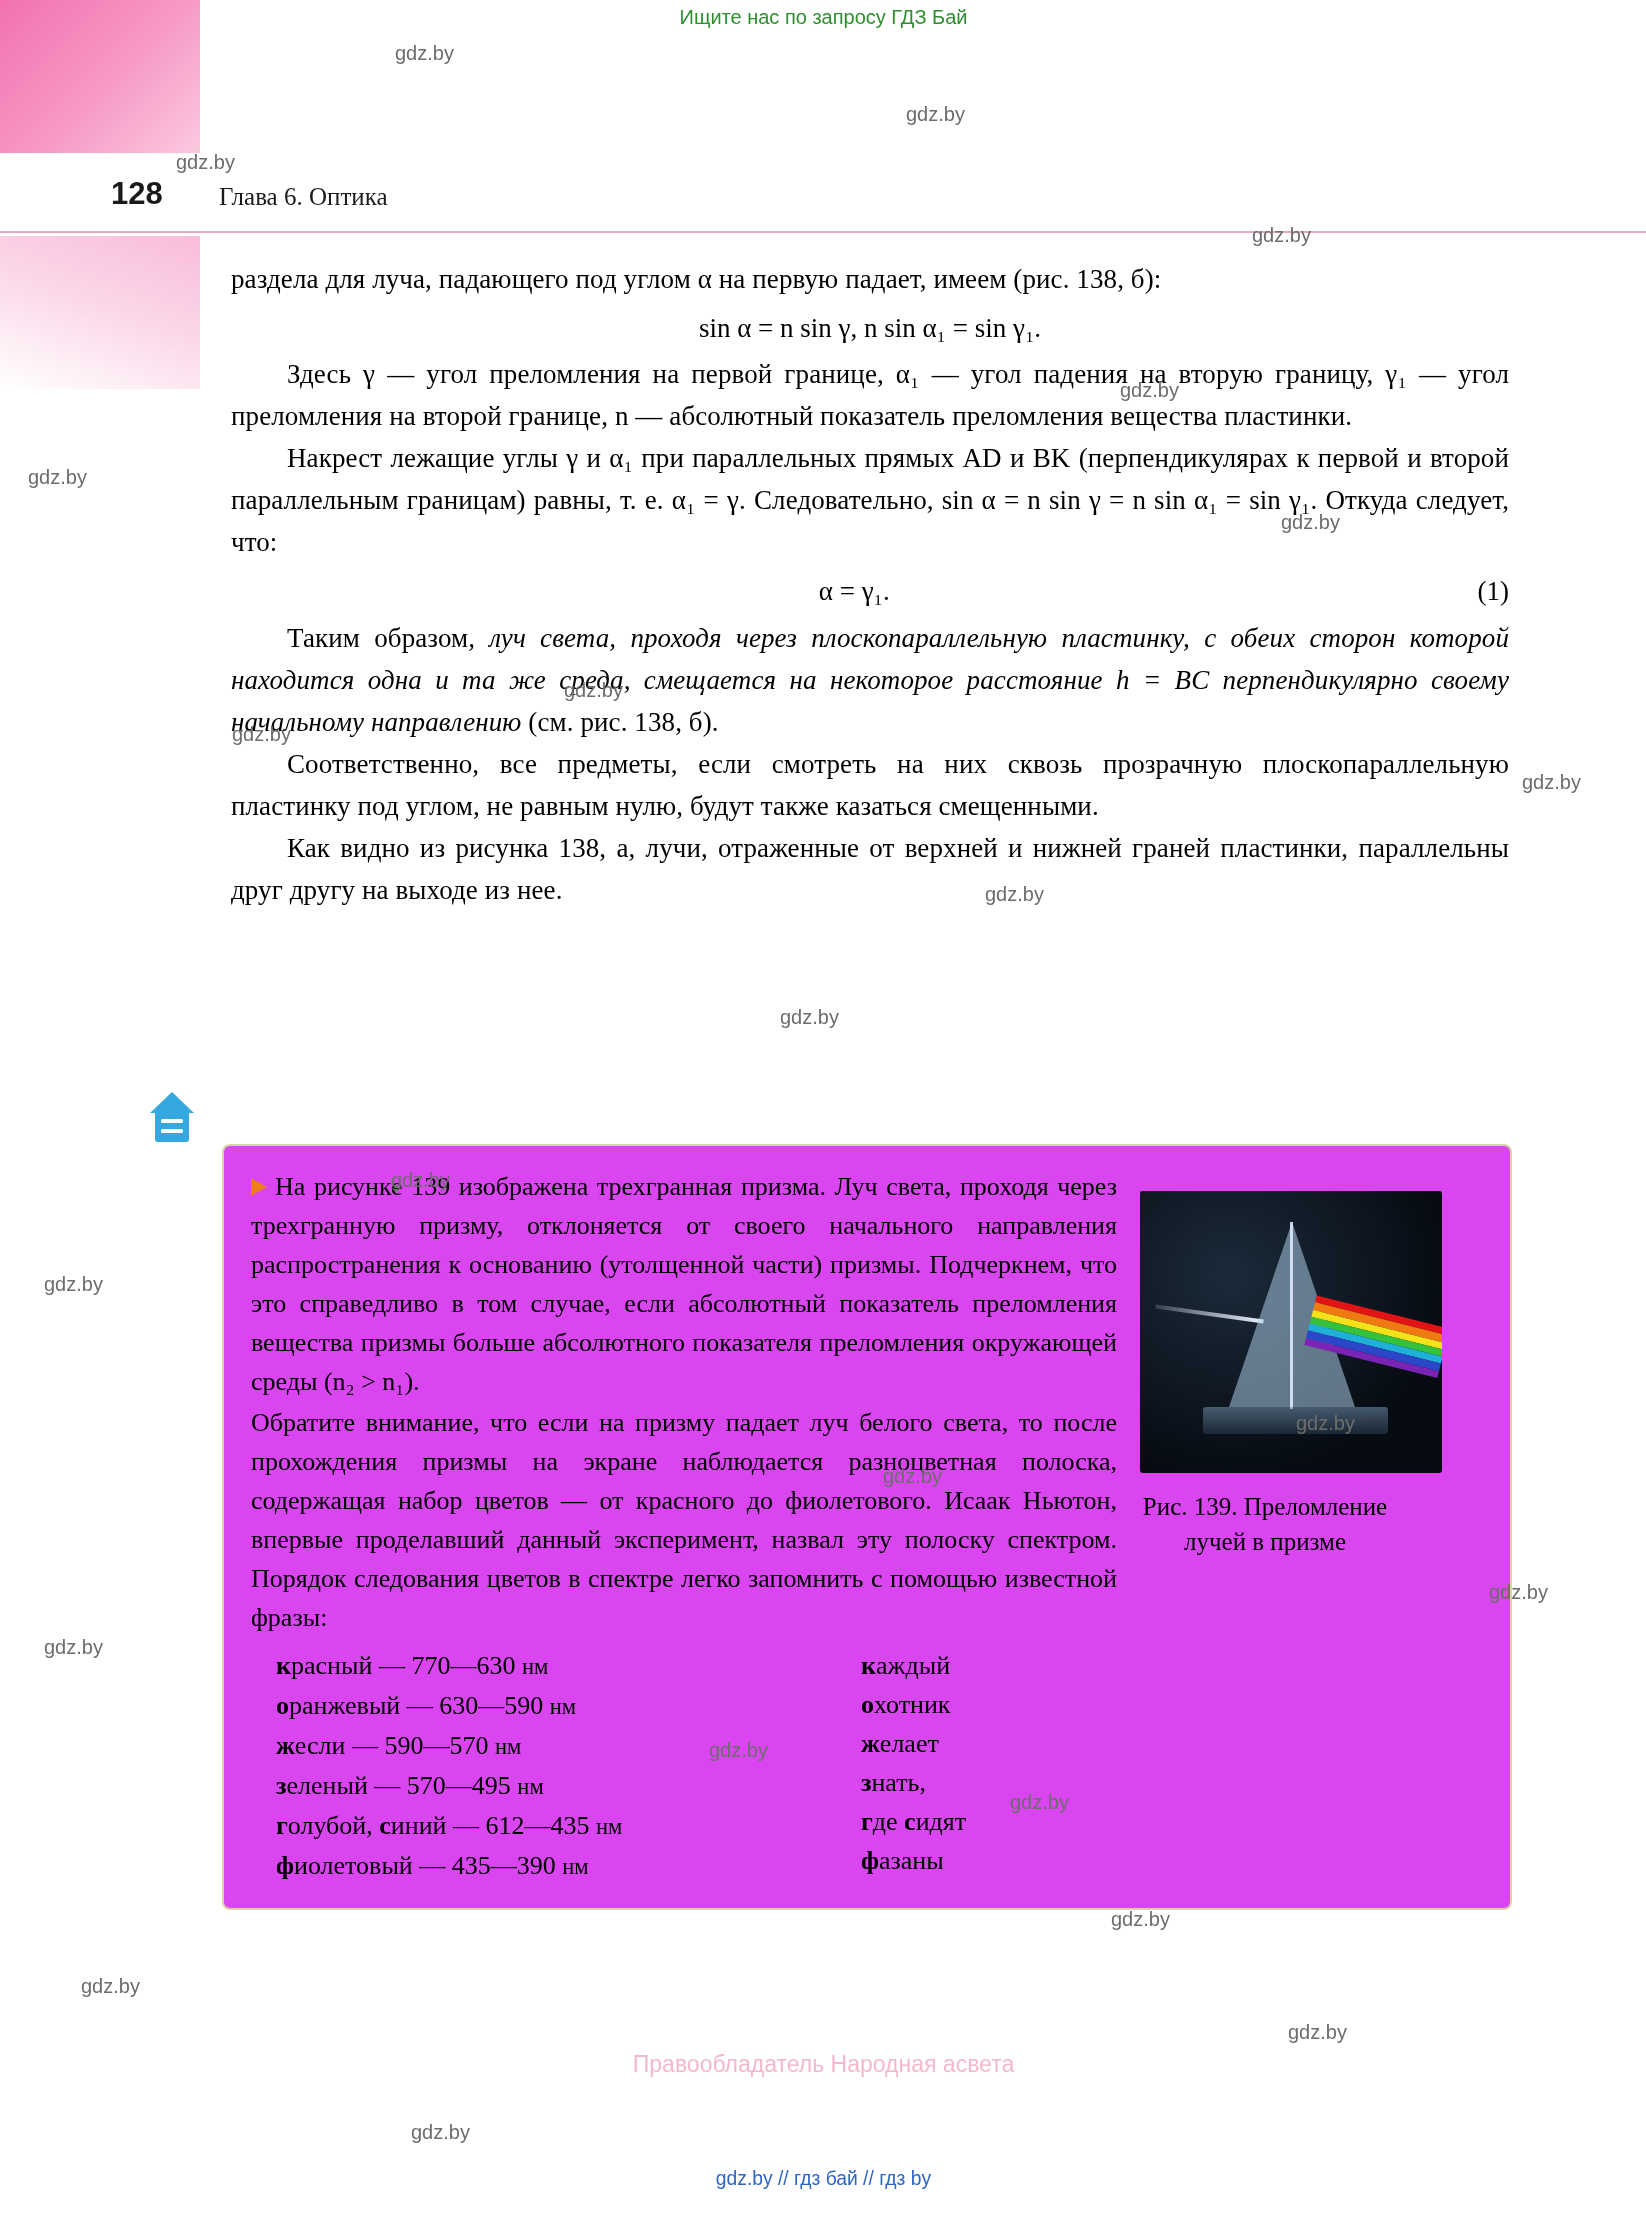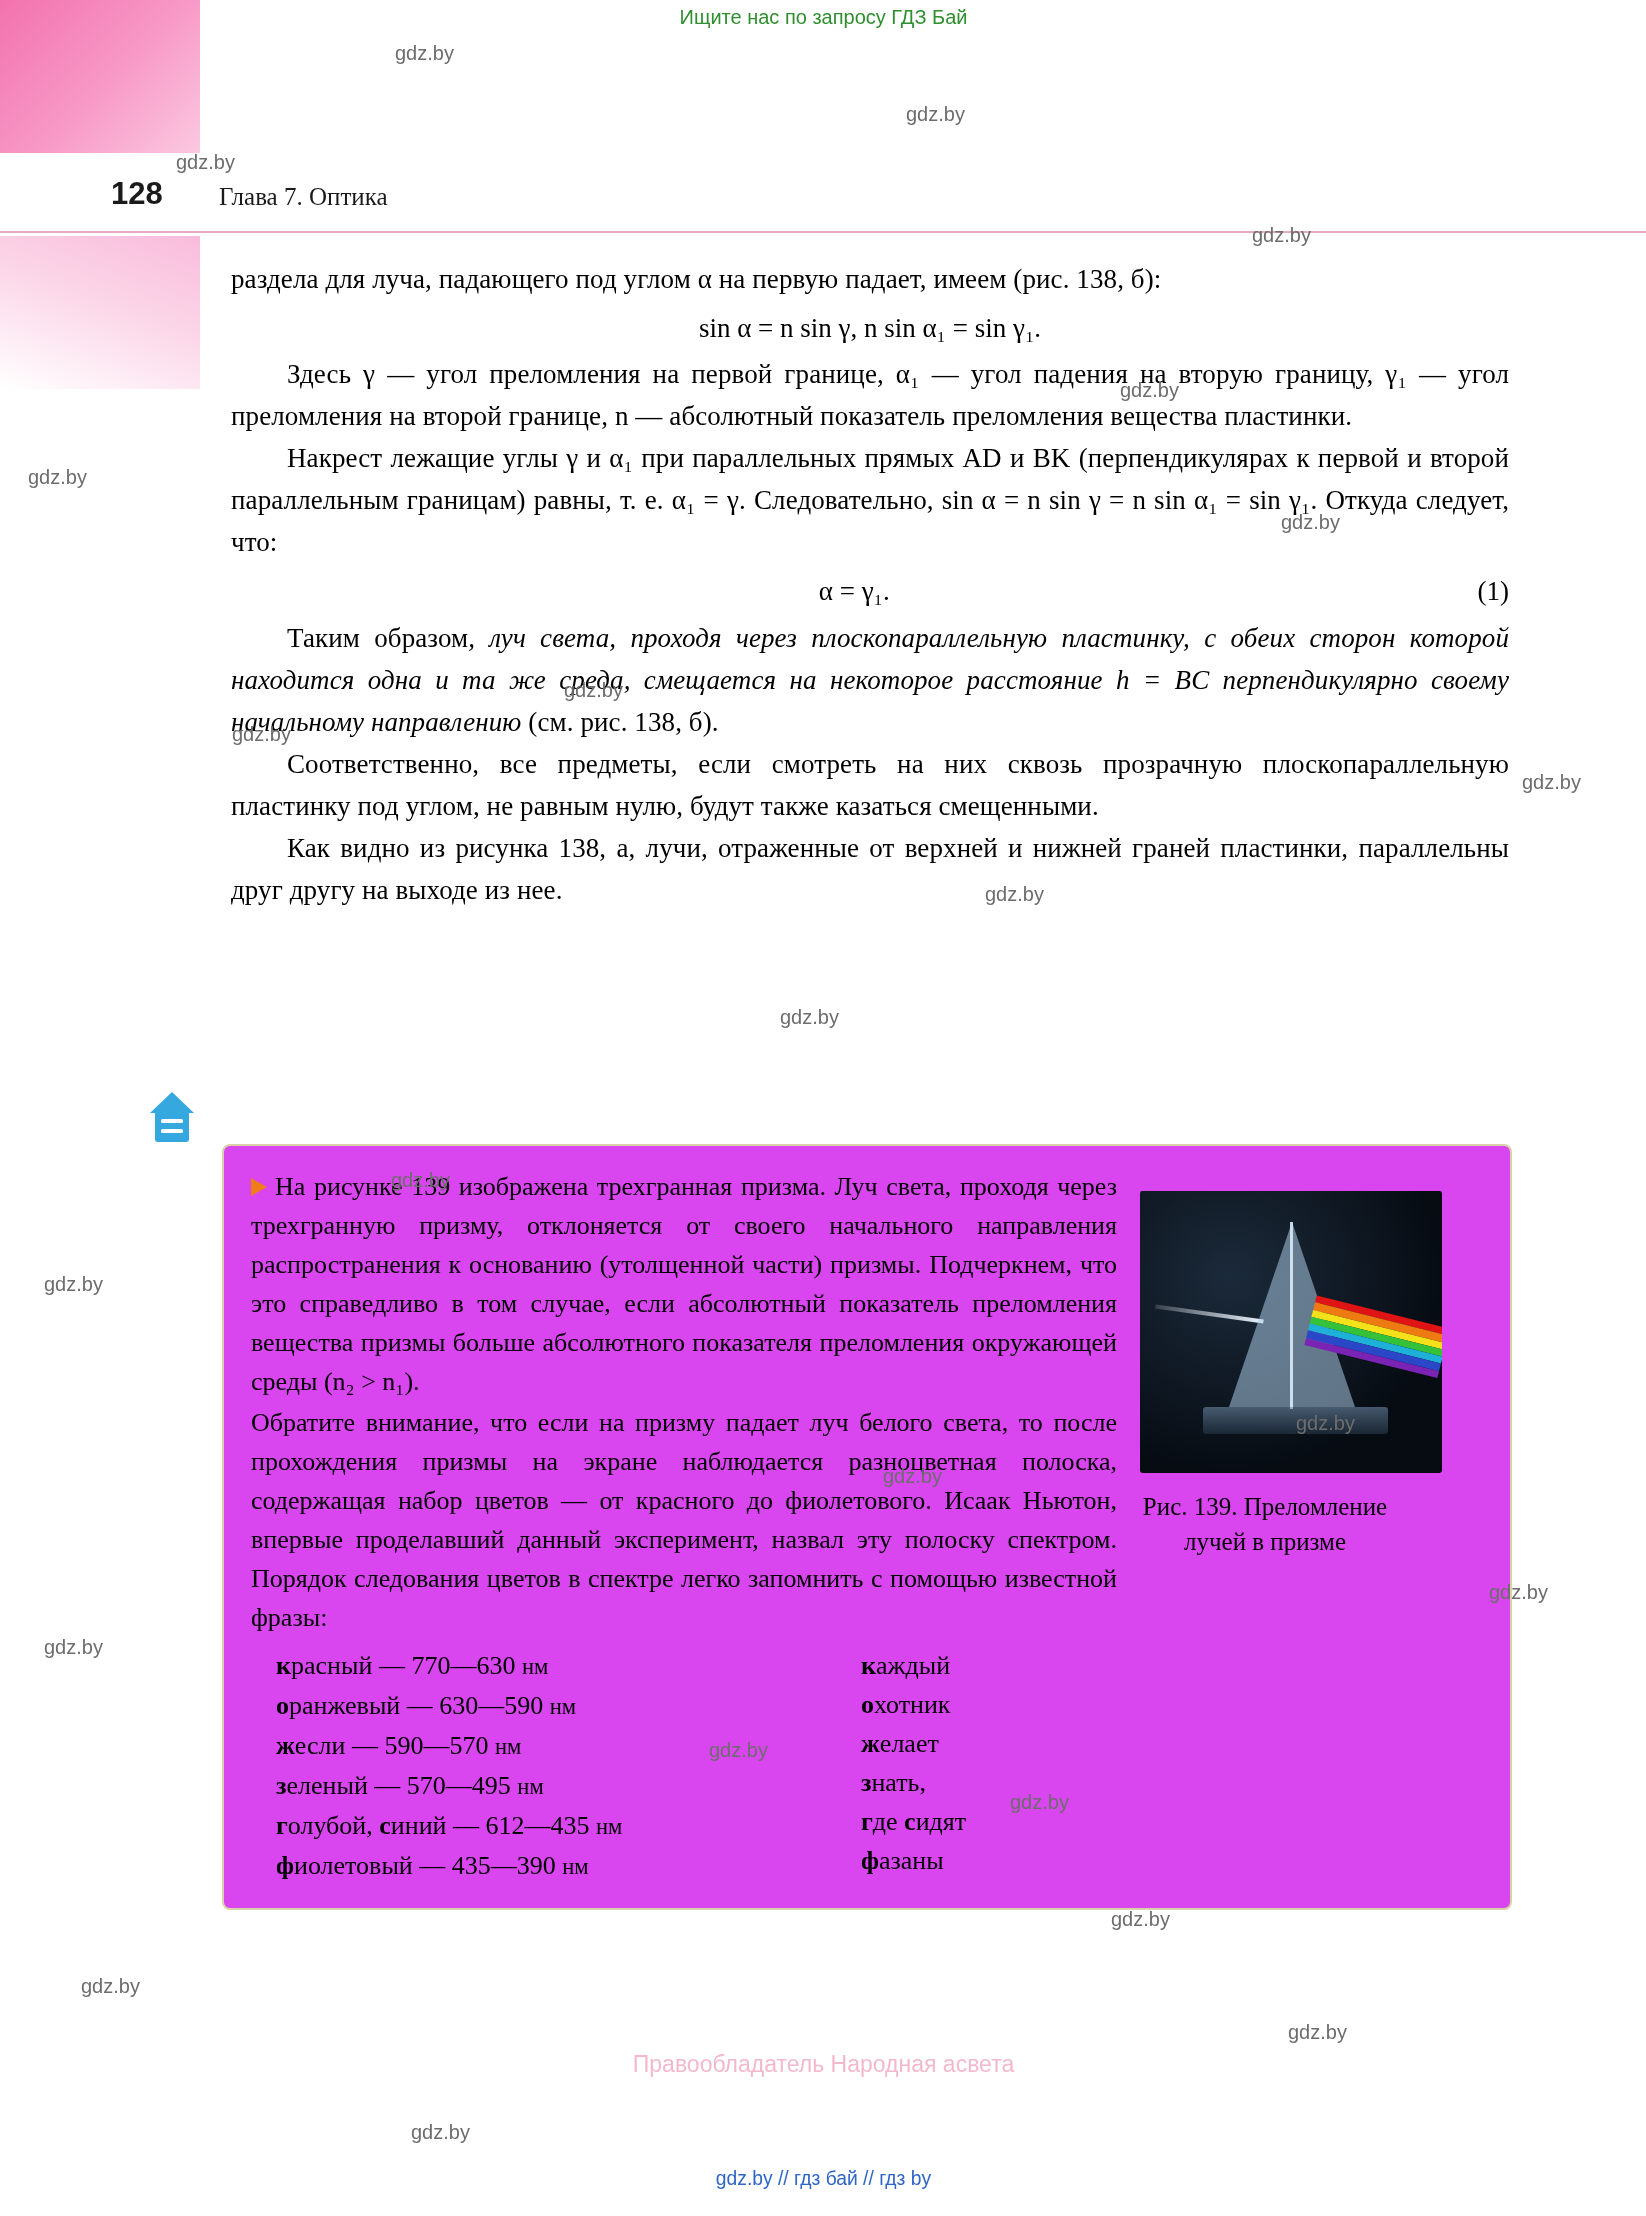--- a/index.html
+++ b/index.html
@@ -277,21 +277,21 @@
 </head>
 <body>
 
 <div class="pink-block-top"></div>
 <div class="pink-block-left"></div>
 
 <div class="promo-line">Ищите нас по запросу ГДЗ Бай</div>
 
 <div class="page-number">128</div>
 <div class="chapter-label">
-  <span>Глава 7.</span>
+  <span>Глава 6.</span>
   <b>Оптика</b>
 </div>
 <div class="head-rule"></div>
 
 <div class="col">
 
   <p class="body noind">раздела для луча, падающего под углом α на первую падает, имеем (рис. 138, б):</p>
 
   <div class="formula">sin α = n sin γ,   n sin α₁ = sin γ₁.</div>
 

